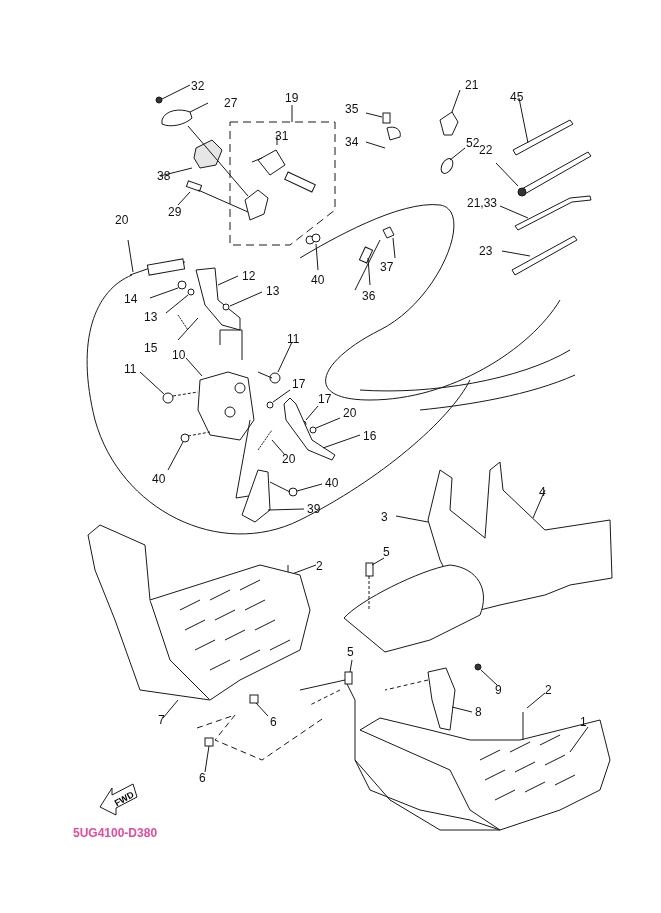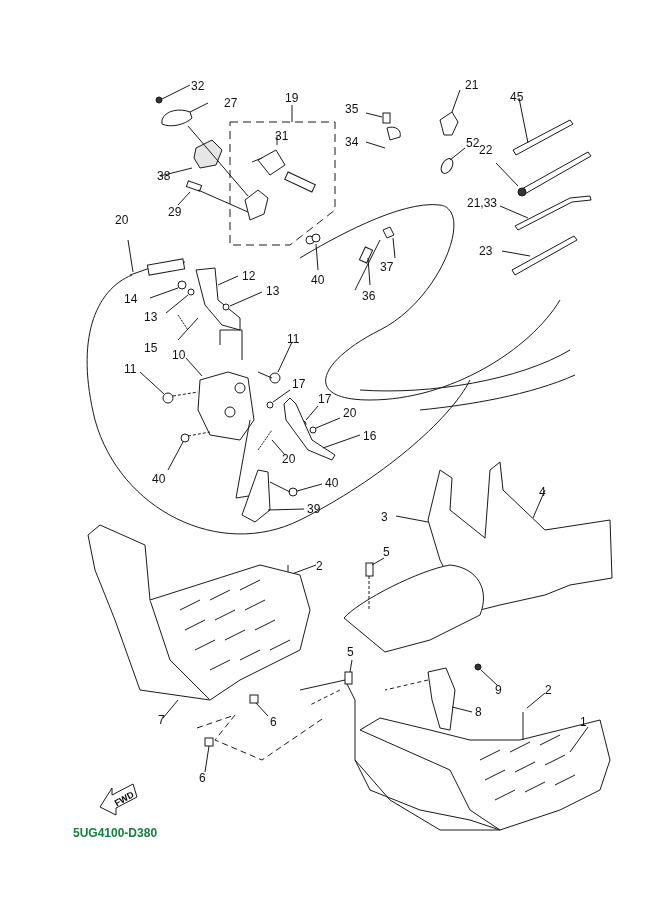--- a/index.html
+++ b/index.html
@@ -2,21 +2,21 @@
 <html><head>
 <meta charset="utf-8">
 <style>
   html, body { margin:0; padding:0; background:#ffffff; }
   body { width:661px; height:913px; position:relative; overflow:hidden;
          font-family:"Liberation Sans", sans-serif; color:#111; }
   #diagram { position:absolute; left:0; top:0; width:661px; height:913px; }
   .lbl { position:absolute; font-size:12px; line-height:12px; color:#111;
          white-space:nowrap; font-family:"Liberation Sans", sans-serif; }
   .code { position:absolute; left:73px; top:826px; font-size:12px;
-          font-weight:bold; color:#15803d; font-family:"Liberation Sans", sans-serif; }
+          font-weight:bold; color:#ec4899; font-family:"Liberation Sans", sans-serif; }
   .fwdtxt { font-family:"Liberation Sans", sans-serif; font-weight:bold; font-size:9px; }
 </style>
 </head>
 <body>
 
 <svg id="diagram" viewBox="0 0 661 913" xmlns="http://www.w3.org/2000/svg">
   <g fill="none" stroke="#1a1a1a" stroke-width="1">
 
     <path d="M132,275 C95,290 75,340 95,420 C120,510 220,560 300,520 C380,480 450,420 470,380"></path>
     <path d="M300,258 C330,240 400,200 440,205 C475,210 440,300 380,330 C320,360 300,400 370,400 C450,400 530,350 560,300"></path>

